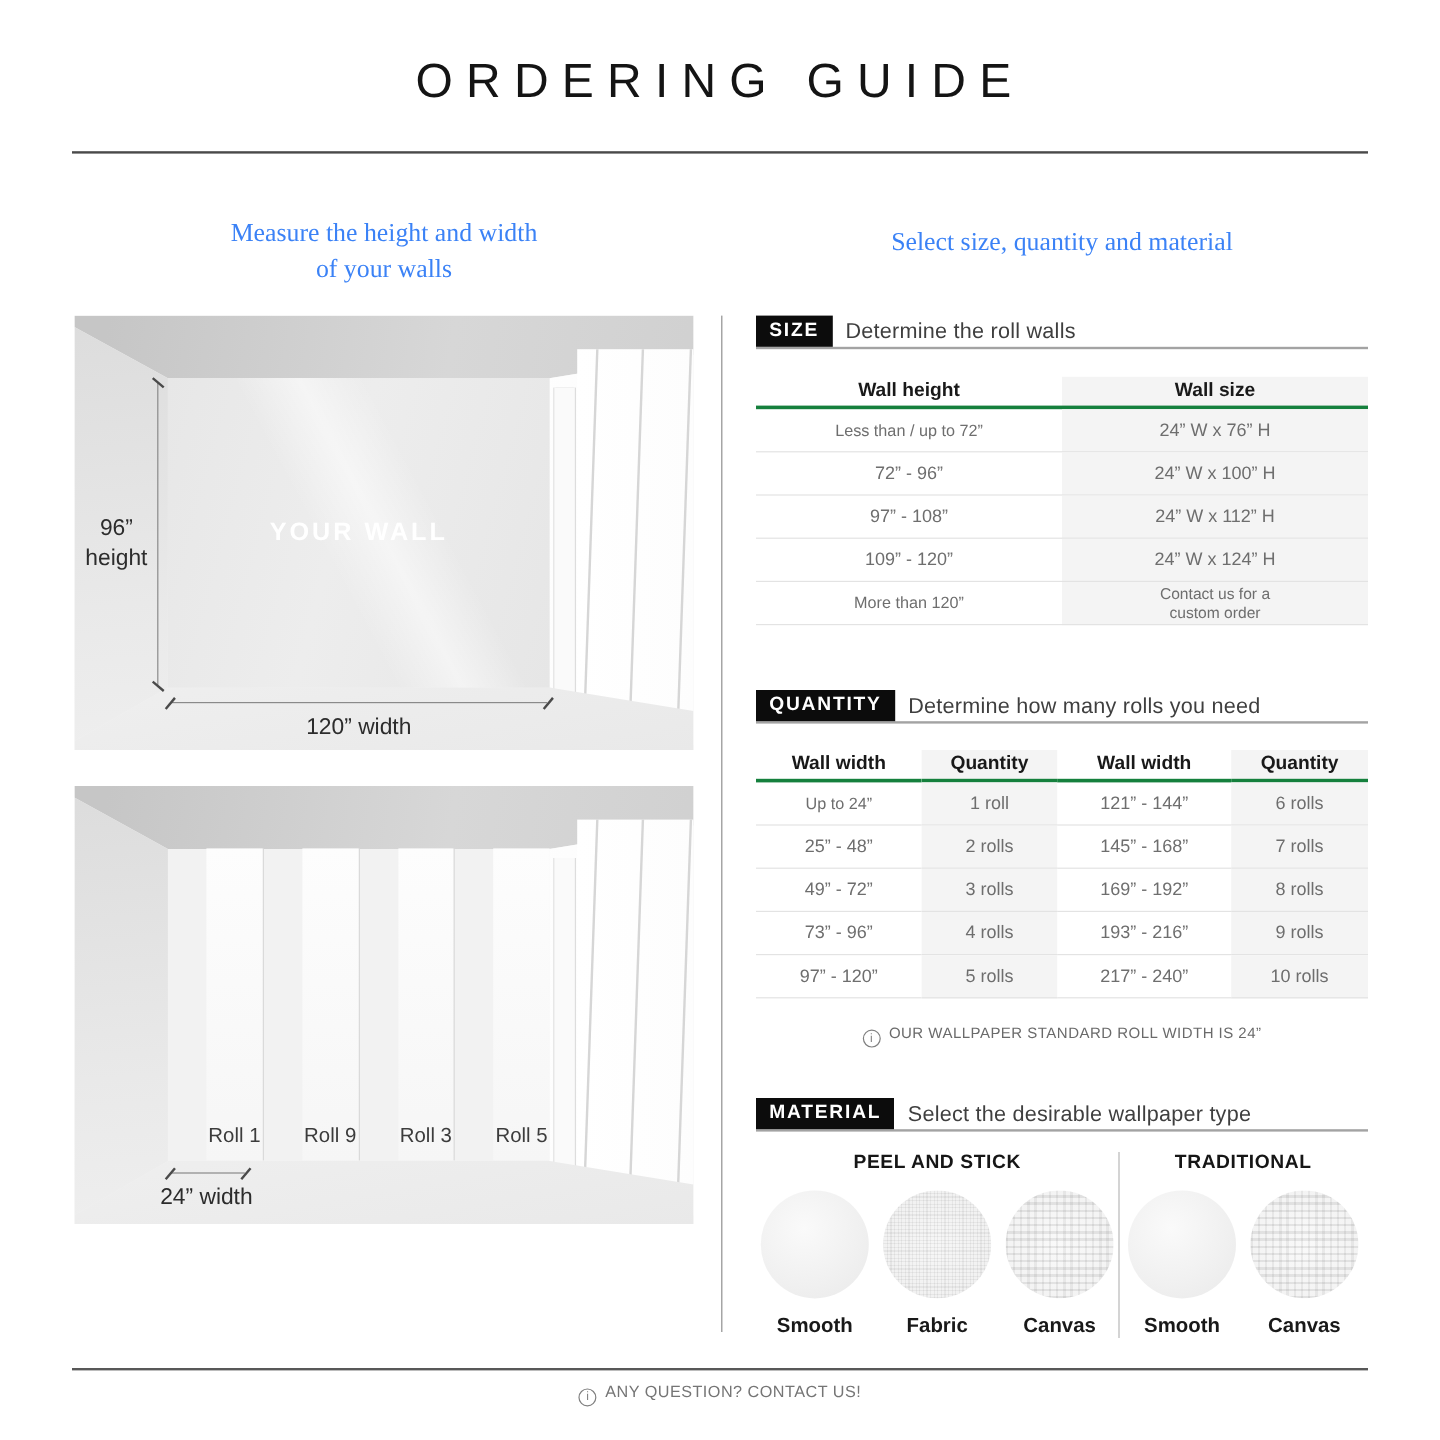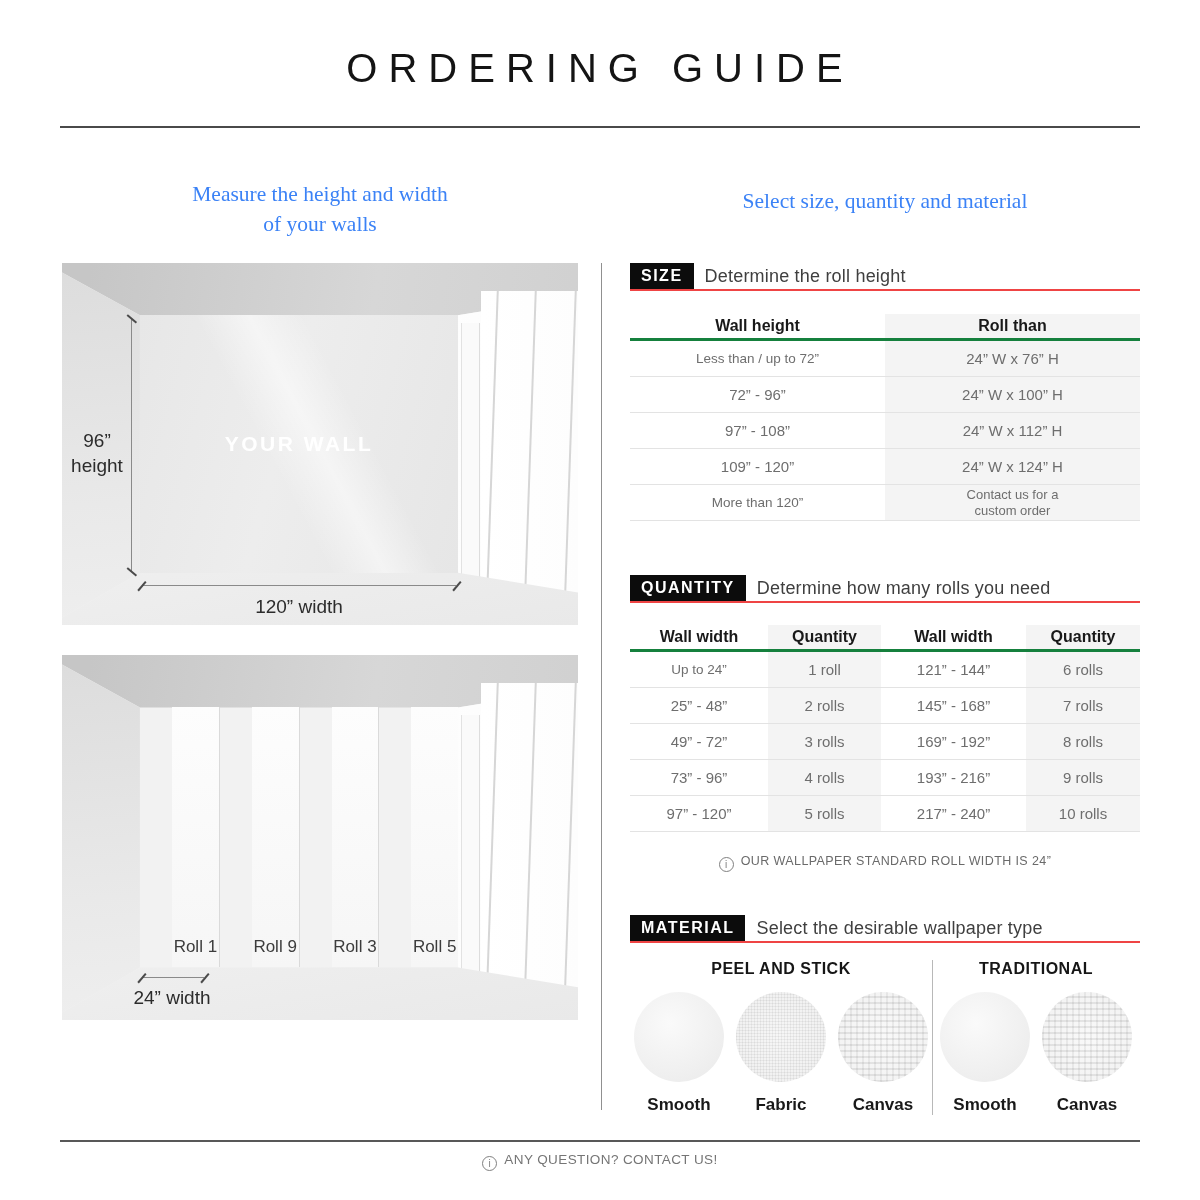--- a/index.html
+++ b/index.html
@@ -71,21 +71,21 @@
   .width-label-24 { left:30px; top:330px; width:160px; }
 
   
   .example { position:absolute; left:62px; top:1046px; width:516px; border-left:2px solid #9a9a9a;
     padding-left:16px; font-size:17.5px; line-height:24px; color:#2d2d2d; }
   .example span { display:block; }
 
   
   .section { position:absolute; left:630px; width:510px; }
   .sec-size { top:263px; } .sec-qty { top:575px; } .sec-mat { top:915px; }
-  .sec-head { display:flex; align-items:stretch; border-bottom:2px solid #ef4444; }
+  .sec-head { display:flex; align-items:stretch; border-bottom:2px solid #a3a3a3; }
   .sec-tag { background:#0c0c0c; color:#ffffff; font-size:16px; font-weight:700; letter-spacing:1.5px;
     padding:4px 11px; display:flex; align-items:center; }
   .sec-title { font-size:18px; color:#3f3f3f; margin-left:11px; align-self:center; letter-spacing:0.2px; }
 
   .grid { display:grid; margin-top:23px; }
   .grid-size { grid-template-columns:255px 255px; }
   .grid-qty { grid-template-columns:138px 113px 145px 114px; margin-top:22px; }
   .cell { display:flex; align-items:center; justify-content:center; text-align:center;
     height:36px; font-size:15px; color:#6e6e6e; border-bottom:1px solid #e3e3e3; }
   .cell.head { height:27px; font-size:16px; font-weight:700; color:#191919; border-bottom:3px solid #15803d; }
@@ -189,25 +189,25 @@
     <div class="hdim dim24"></div>
     <div class="dim-label width-label-24">24” width</div>
   </div>
 
 
   <div class="col-heading right">Select size, quantity and material</div>
 
   <div class="section sec-size">
     <div class="sec-head">
       <span class="sec-tag">SIZE</span>
-      <span class="sec-title">Determine the roll height</span>
+      <span class="sec-title">Determine the roll walls</span>
     </div>
     <div class="grid grid-size">
       <div class="cell head">Wall height</div>
-      <div class="cell head gray">Roll than</div>
+      <div class="cell head gray">Wall size</div>
 
       <div class="cell small">Less than / up to 72”</div>
       <div class="cell gray">24” W x 76” H</div>
 
       <div class="cell">72” - 96”</div>
       <div class="cell gray">24” W x 100” H</div>
 
       <div class="cell">97” - 108”</div>
       <div class="cell gray">24” W x 112” H</div>
 

